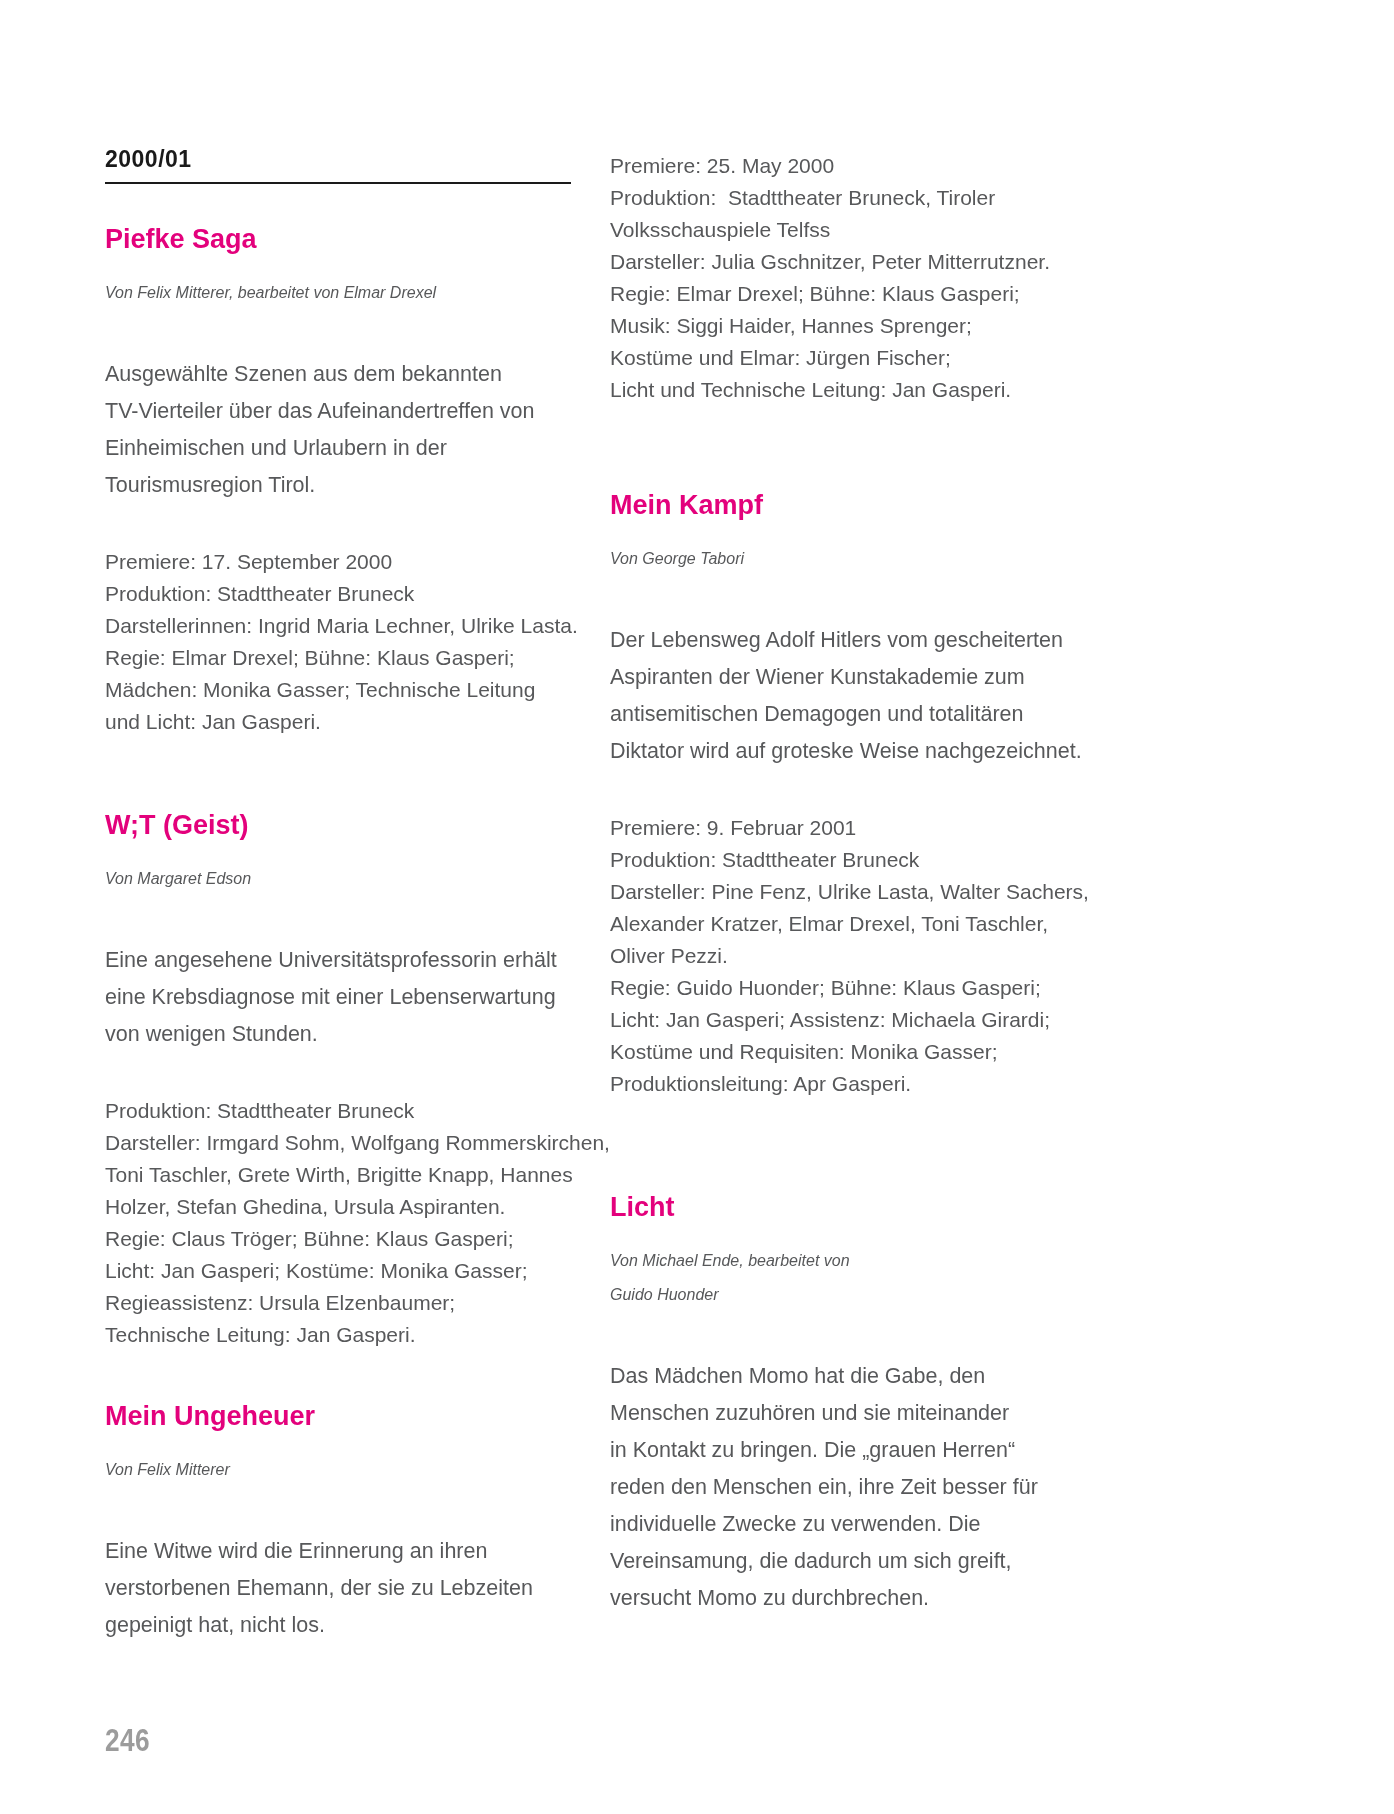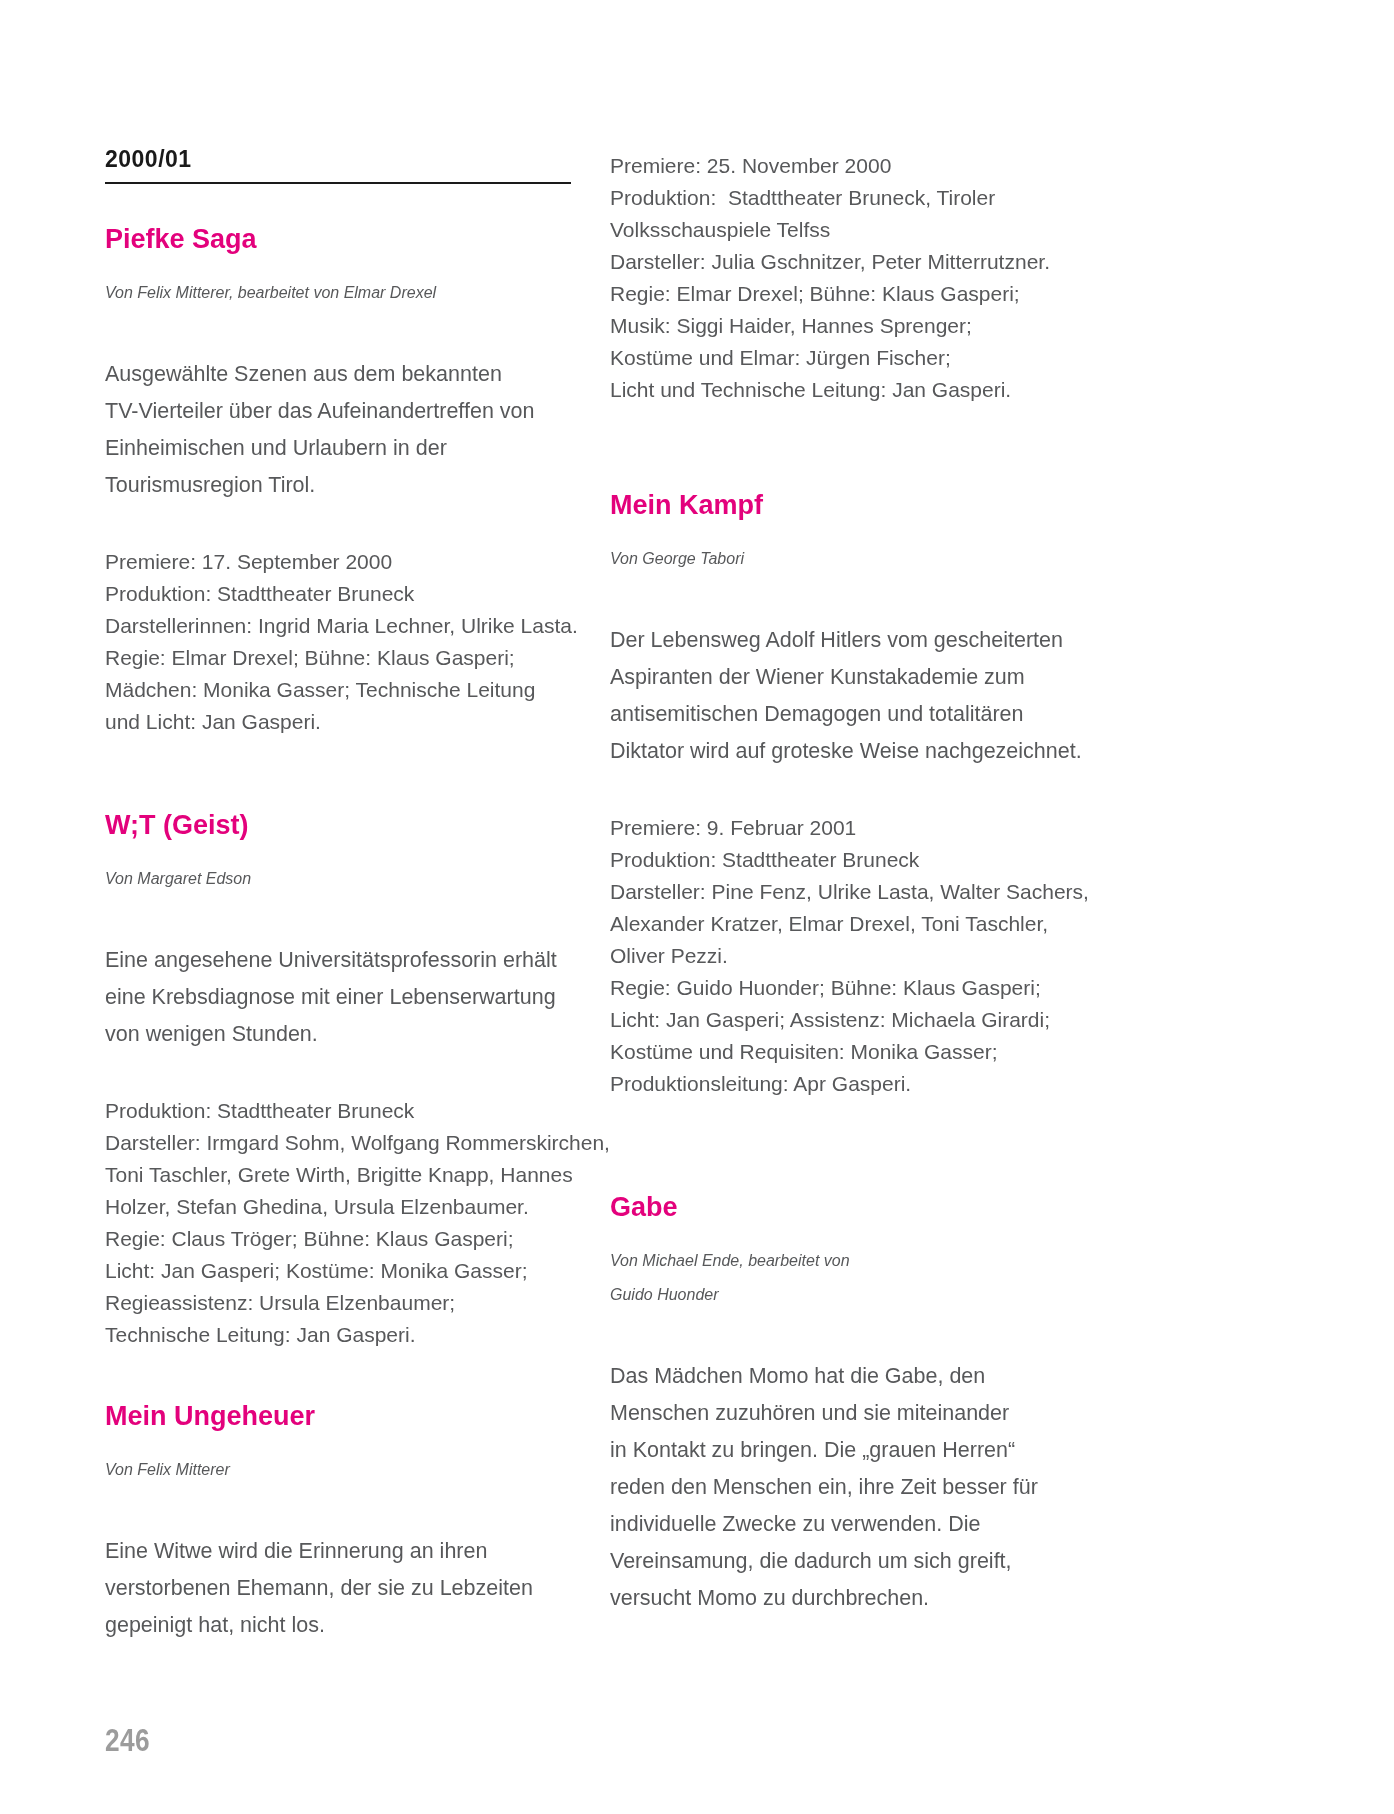--- a/index.html
+++ b/index.html
@@ -123,21 +123,21 @@
         </div>
       <div class="desc">
           <div class="line">Eine angesehene Universitätsprofessorin erhält</div>
           <div class="line">eine Krebsdiagnose mit einer Lebenserwartung</div>
           <div class="line">von wenigen Stunden.</div>
         </div>
       <div class="credits">
           <div class="line">Produktion: Stadttheater Bruneck</div>
           <div class="line">Darsteller: Irmgard Sohm, Wolfgang Rommerskirchen,</div>
           <div class="line">Toni Taschler, Grete Wirth, Brigitte Knapp, Hannes</div>
-          <div class="line">Holzer, Stefan Ghedina, Ursula Elzenbaumer.</div>
+          <div class="line">Holzer, Stefan Ghedina, Ursula Aspiranten.</div>
           <div class="line">Regie: Claus Tröger; Bühne: Klaus Gasperi;</div>
           <div class="line">Licht: Jan Gasperi; Kostüme: Monika Gasser;</div>
           <div class="line">Regieassistenz: Ursula Elzenbaumer;</div>
           <div class="line">Technische Leitung: Jan Gasperi.</div>
         </div>
     </div>
 
     <div class="section sec-ungeheuer">
       <div class="headline">Mein Ungeheuer</div>
       <div class="byline">
@@ -148,21 +148,21 @@
           <div class="line">verstorbenen Ehemann, der sie zu Lebzeiten</div>
           <div class="line">gepeinigt hat, nicht los.</div>
         </div>
     </div>
 
   </div>
 
   <div class="col col-right">
 
     <div class="credits credits-continued">
-        <div class="line">Premiere: 25. November 2000</div>
+        <div class="line">Premiere: 25. May 2000</div>
         <div class="line">Produktion:  Stadttheater Bruneck, Tiroler</div>
         <div class="line">Volksschauspiele Telfss</div>
         <div class="line">Darsteller: Julia Gschnitzer, Peter Mitterrutzner.</div>
         <div class="line">Regie: Elmar Drexel; Bühne: Klaus Gasperi;</div>
         <div class="line">Musik: Siggi Haider, Hannes Sprenger;</div>
         <div class="line">Kostüme und Elmar: Jürgen Fischer;</div>
         <div class="line">Licht und Technische Leitung: Jan Gasperi.</div>
       </div>
 
     <div class="section sec-kampf">
@@ -183,21 +183,21 @@
           <div class="line">Alexander Kratzer, Elmar Drexel, Toni Taschler,</div>
           <div class="line">Oliver Pezzi.</div>
           <div class="line">Regie: Guido Huonder; Bühne: Klaus Gasperi;</div>
           <div class="line">Licht: Jan Gasperi; Assistenz: Michaela Girardi;</div>
           <div class="line">Kostüme und Requisiten: Monika Gasser;</div>
           <div class="line">Produktionsleitung: Apr Gasperi.</div>
         </div>
     </div>
 
     <div class="section sec-momo">
-      <div class="headline">Gabe</div>
+      <div class="headline">Licht</div>
       <div class="byline">
           <div class="line">Von Michael Ende, bearbeitet von</div>
           <div class="line">Guido Huonder</div>
         </div>
       <div class="desc">
           <div class="line">Das Mädchen Momo hat die Gabe, den</div>
           <div class="line">Menschen zuzuhören und sie miteinander</div>
           <div class="line">in Kontakt zu bringen. Die „grauen Herren“</div>
           <div class="line">reden den Menschen ein, ihre Zeit besser für</div>
           <div class="line">individuelle Zwecke zu verwenden. Die</div>

